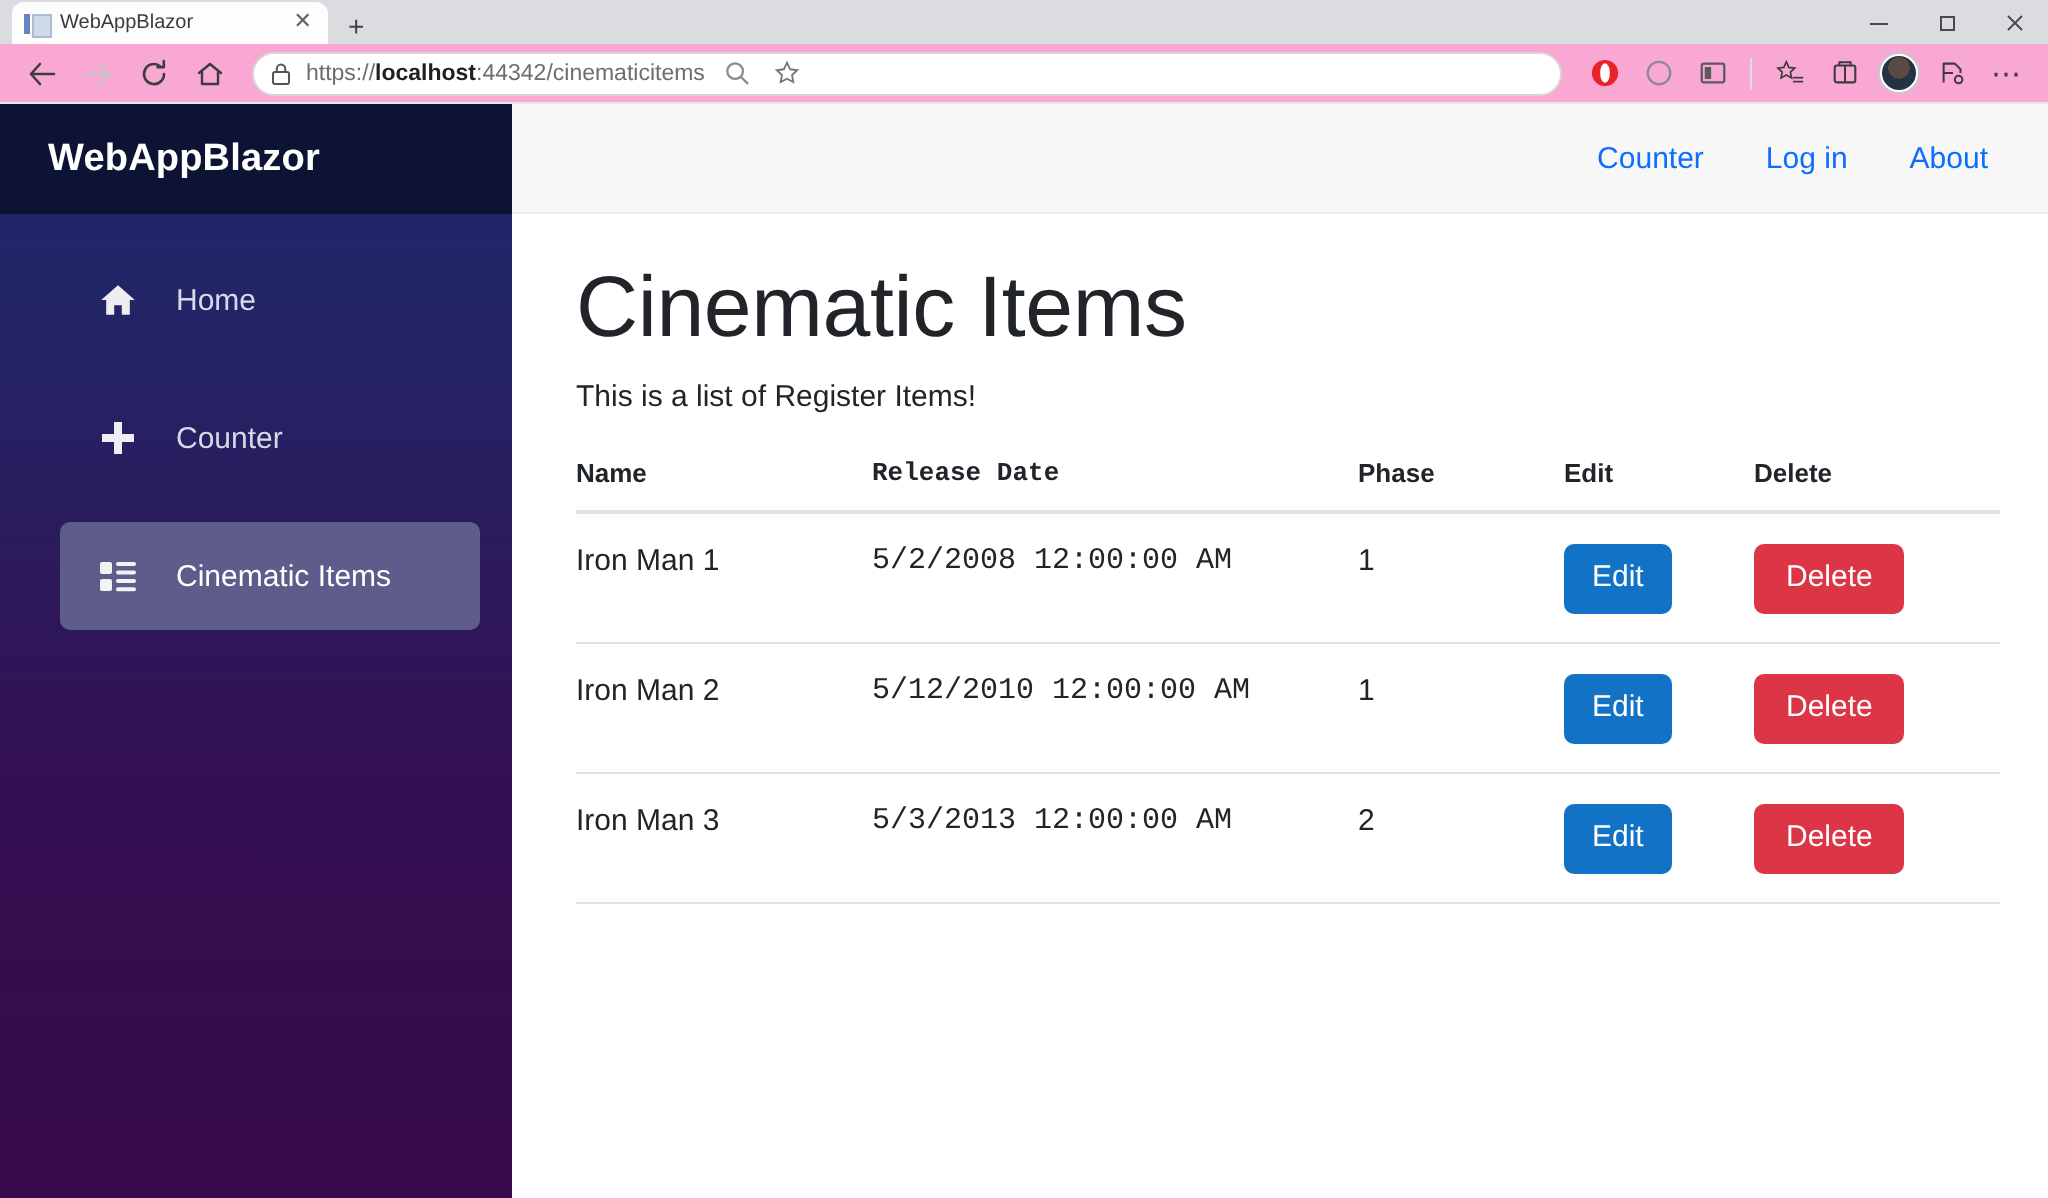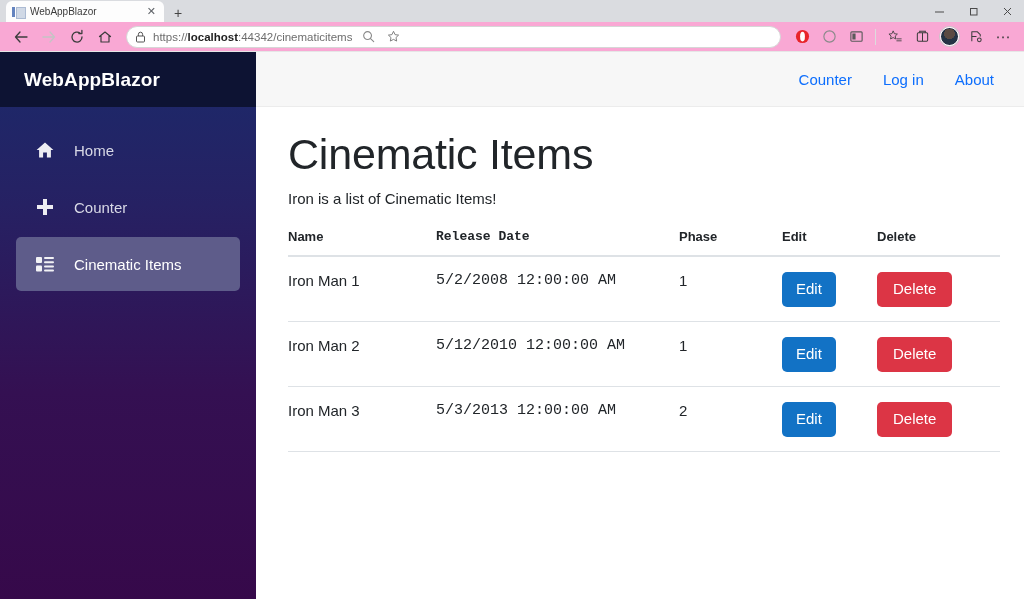--- a/index.html
+++ b/index.html
@@ -126,21 +126,21 @@
   .brand {
     height: 55px; flex: 0 0 55px;
     background: #0D1333;
     display: flex; align-items: center;
     padding-left: 24px;
   }
   .brand-text {
     color: #ffffff; font-size: 19px; font-weight: 700;
     letter-spacing: .1px;
   }
-  .navlist { padding: 16px 16px 0 16px; display: flex; flex-direction: column; gap: 3px; }
+  .navlist { padding: 16px 16px 0 30px; display: flex; flex-direction: column; gap: 15px; }
   .navitem {
     display: flex; align-items: center; gap: 18px;
     height: 54px;
     padding-left: 18px;
     border-radius: 5px;
     color: #d8d9e6; font-size: 15px;
     cursor: pointer;
   }
   .navitem.active { background: #5E5C8A; color: #fff; }
   .nav-icon { width: 22px; flex: 0 0 22px; display: flex; align-items: center; justify-content: center; }
@@ -382,21 +382,21 @@
 
     <div class="content">
       <div class="topbar">
         <a class="toplink">Counter</a>
         <a class="toplink">Log in</a>
         <a class="toplink">About</a>
       </div>
 
       <div class="main">
         <h1 class="page-title">Cinematic Items</h1>
-        <p class="subtitle">Iron is a list of Cinematic Items!</p>
+        <p class="subtitle">This is a list of Register Items!</p>
 
         <table class="items">
           <thead>
             <tr>
               <th class="c-name">Name</th>
               <th class="c-date">Release Date</th>
               <th class="c-phase">Phase</th>
               <th class="c-edit">Edit</th>
               <th class="c-del">Delete</th>
             </tr>

